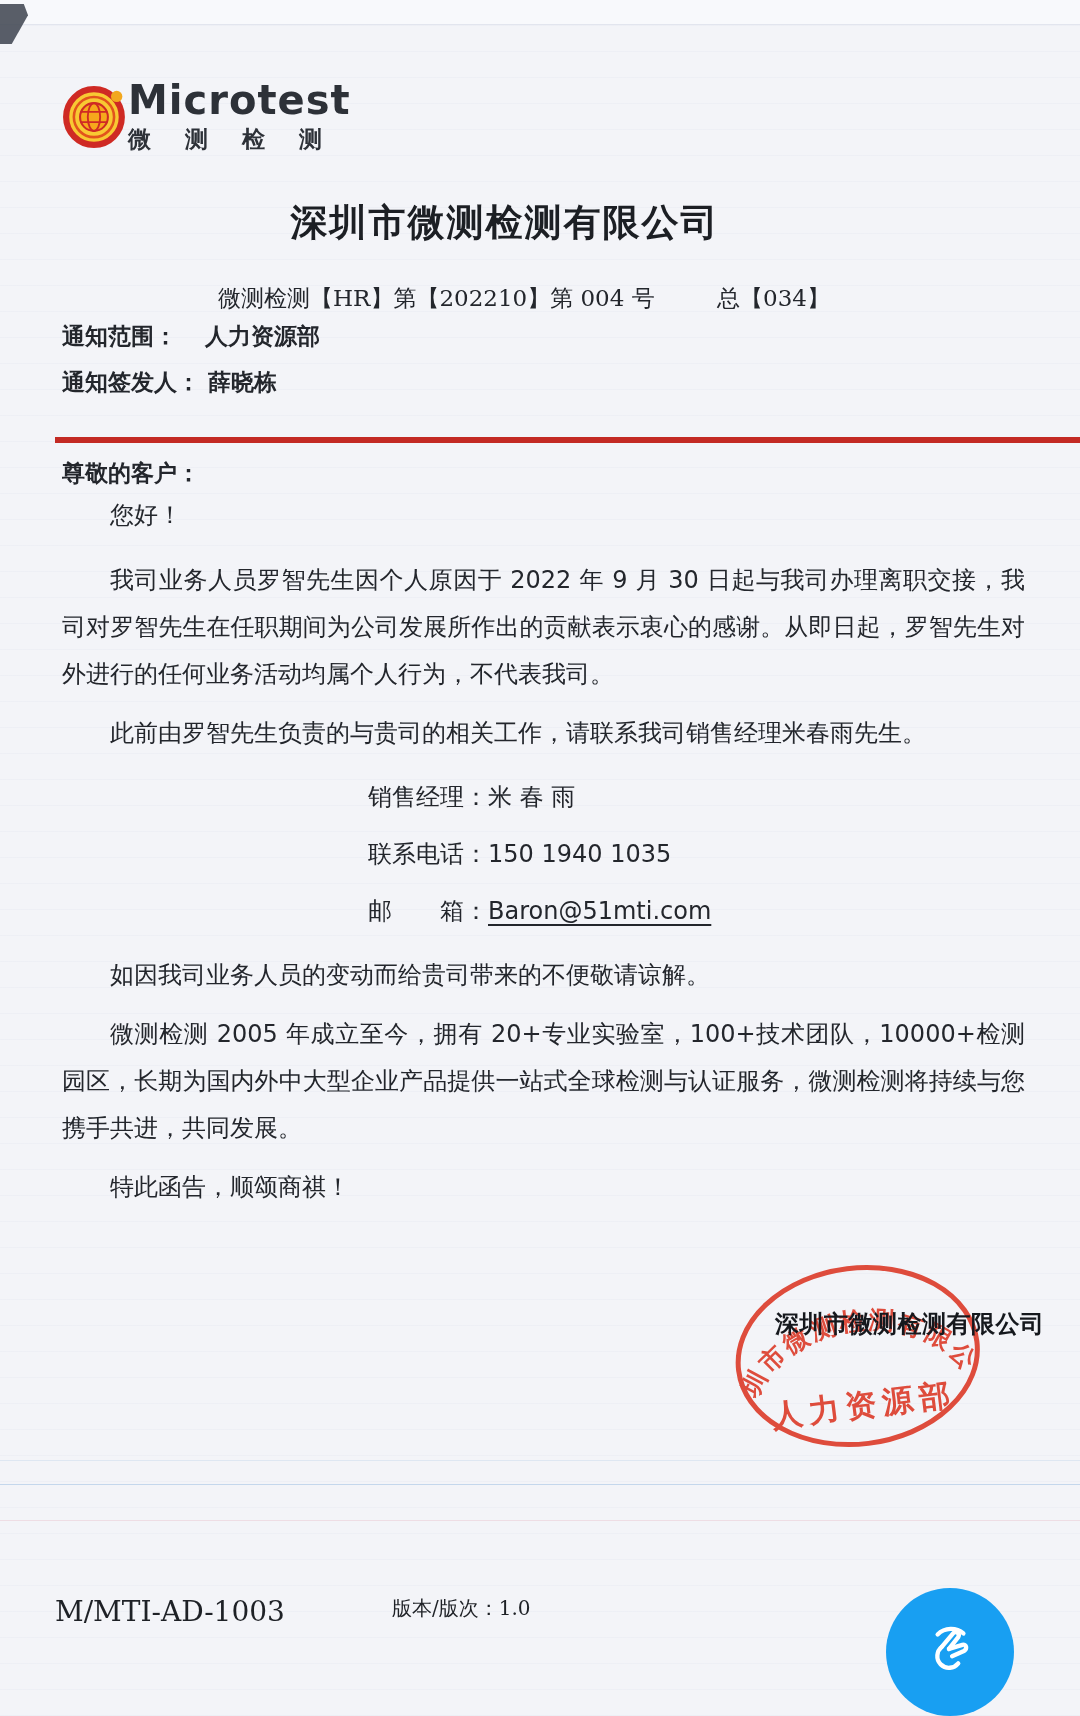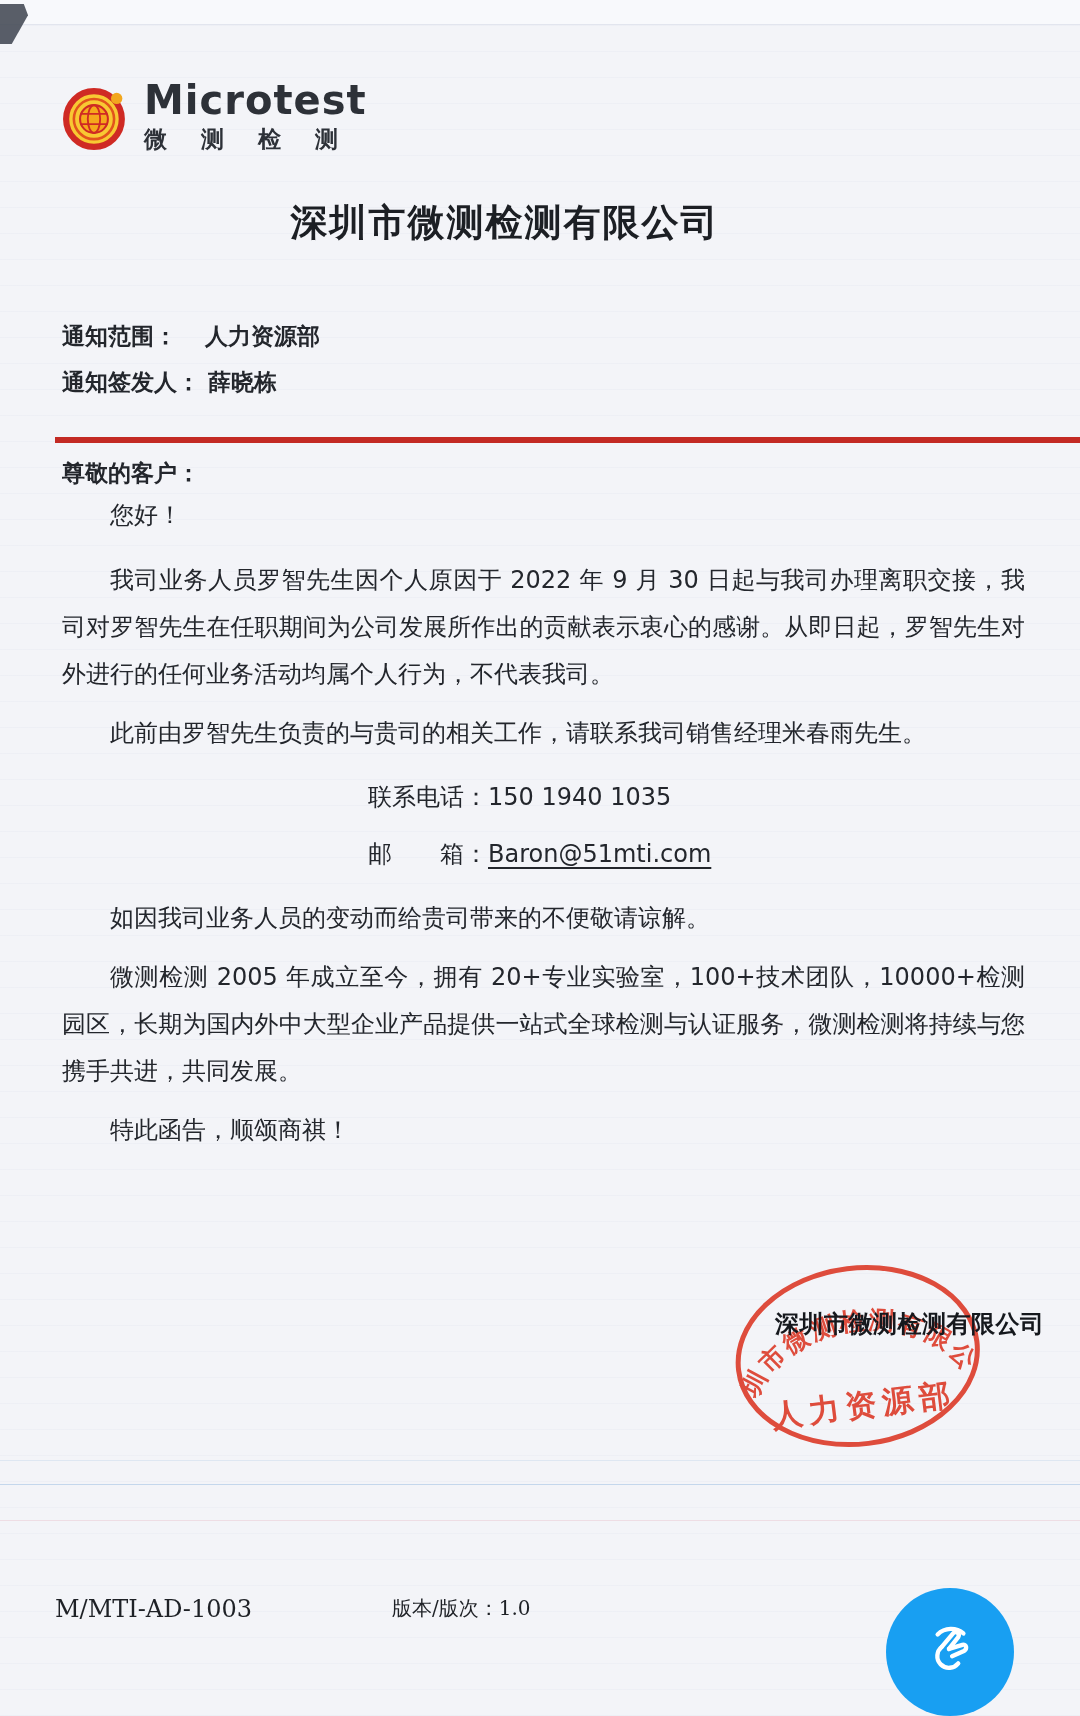--- a/index.html
+++ b/index.html
@@ -14,21 +14,21 @@
   }
   .scan-strip{position:absolute;left:0;top:0;width:100%;height:24px;background:#f8f9fc;border-bottom:1px solid rgba(160,170,195,.25);}
   .corner-mark{position:absolute;left:0;top:4px;width:28px;height:40px;background:#474d58;opacity:.9;
     clip-path:polygon(0 0,85% 0,100% 28%,42% 100%,0 100%);}
   .hairline{position:absolute;left:0;width:100%;height:1px;}
   .hl-blue1{top:1484px;background:rgba(110,160,215,.35);}
   .hl-pink{top:1520px;background:rgba(225,160,175,.28);}
   .hl-blue2{top:1460px;background:rgba(140,180,220,.2);}
 
   
-  .logo{position:absolute;left:62px;top:80px;display:flex;align-items:flex-end;gap:16px;}
+  .logo{position:absolute;left:62px;top:80px;display:flex;align-items:center;}
   .logo-text{display:flex;flex-direction:column;}
   .brand{font-size:40px;font-weight:700;color:#2d3138;letter-spacing:1px;line-height:40px;}
   .brand-cn{font-size:23px;font-weight:700;color:#2d3138;letter-spacing:13px;margin-top:4px;}
 
   .title{position:absolute;left:0;top:198px;width:1010px;text-align:center;
     font-size:37px;font-weight:800;letter-spacing:2px;color:#1c1f24;}
 
   .docline{position:absolute;left:218px;top:283px;width:612px;display:flex;justify-content:space-between;
     font-family:"DejaVu Serif","Liberation Serif",serif;font-size:23px;color:#23262c;}
 
@@ -49,21 +49,21 @@
   .body p.last{margin-top:4px;}
   .contact-block{margin:0 0 12px 306px;line-height:57px;}
   .contact-line{white-space:nowrap;}
   .email-val{text-decoration:underline;text-underline-offset:5px;text-decoration-thickness:2px;}
 
   
   .stamp{position:absolute;left:730px;top:1258px;width:256px;height:200px;transform:rotate(-7deg);opacity:.9;z-index:1;}
   .company-name{position:absolute;left:775px;top:1308px;font-size:24px;font-weight:600;color:#15181d;letter-spacing:.5px;z-index:2;}
   .sign-date{position:absolute;left:752px;top:1398px;font-size:25px;font-weight:600;color:#15181d;letter-spacing:1px;z-index:2;}
 
-  .footer-code{position:absolute;left:55px;top:1595px;font-family:"DejaVu Serif","Liberation Serif",serif;font-size:24px;color:#1e2126;}
+  .footer-code{position:absolute;left:55px;top:1595px;font-family:"DejaVu Serif","Liberation Serif",serif;font-size:28px;color:#1e2126;}
   .footer-version{position:absolute;left:392px;top:1595px;font-family:"DejaVu Serif","Liberation Serif",serif;font-size:20px;color:#1e2126;}
 
   .fab{position:absolute;left:886px;top:1588px;width:128px;height:128px;border-radius:50%;
     background:#189ff2;display:flex;align-items:center;justify-content:center;border:none;cursor:pointer;z-index:3;}
 </style>
 </head>
 <body>
 
 <div class="page">
 
@@ -86,39 +86,46 @@
       </svg>
     </span>
     <div class="logo-text">
       <span class="brand">Microtest</span>
       <span class="brand-cn">微 测 检 测</span>
     </div>
   </div>
 
   <div class="title">深圳市微测检测有限公司</div>
 
+  <div class="docline">
+    <span>微测检测【HR】第【202210】第 004 号</span>
+    <span>总【034】</span>
+  </div>
 
   <div class="meta meta-scope">
     <span>通知范围：</span>
     <span class="val">人力资源部</span>
   </div>
   <div class="meta meta-issuer">
     <span>通知签发人：</span>
     <span class="val">薛晓栋</span>
   </div>
 
   <div class="red-rule"></div>
 
   <div class="salutation">尊敬的客户：</div>
 
   <div class="body">
     <p class="greeting">您好！</p>
     <p>我司业务人员罗智先生因个人原因于 2022 年 9 月 30 日起与我司办理离职交接，我司对罗智先生在任职期间为公司发展所作出的贡献表示衷心的感谢。从即日起，罗智先生对外进行的任何业务活动均属个人行为，不代表我司。</p>
     <p>此前由罗智先生负责的与贵司的相关工作，请联系我司销售经理米春雨先生。</p>
     <div class="contact-block">
+      <div class="contact-line">
+        <span>销售经理：</span><span>米 春 雨</span>
+      </div>
       <div class="contact-line">
         <span>联系电话：</span><span>150  1940  1035</span>
       </div>
       <div class="contact-line">
         <span>邮　　箱：</span><span class="email-val">Baron@51mti.com</span>
       </div>
     </div>
     <p>如因我司业务人员的变动而给贵司带来的不便敬请谅解。</p>
     <p>微测检测 2005 年成立至今，拥有 20+专业实验室，100+技术团队，10000+检测园区，长期为国内外中大型企业产品提供一站式全球检测与认证服务，微测检测将持续与您携手共进，共同发展。</p>
     <p class="last">特此函告，顺颂商祺！</p>

